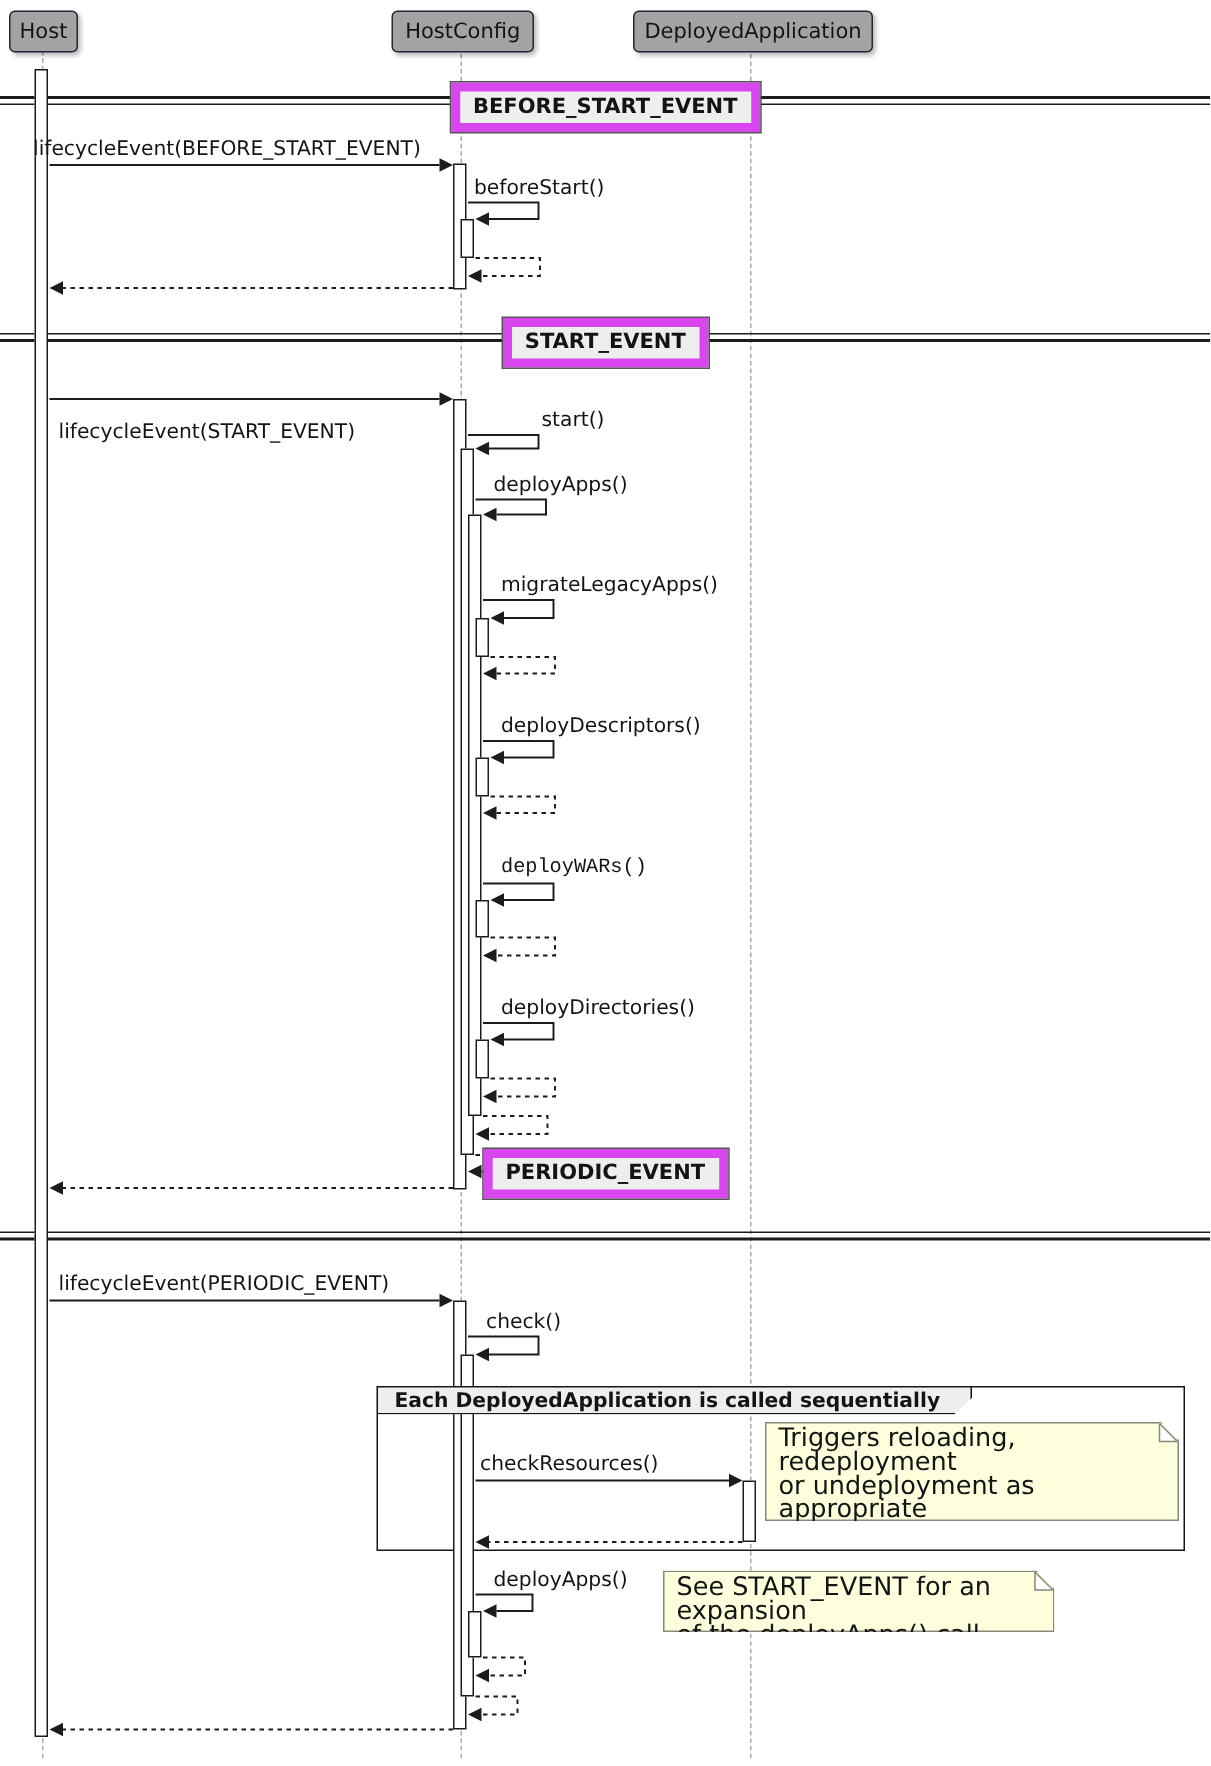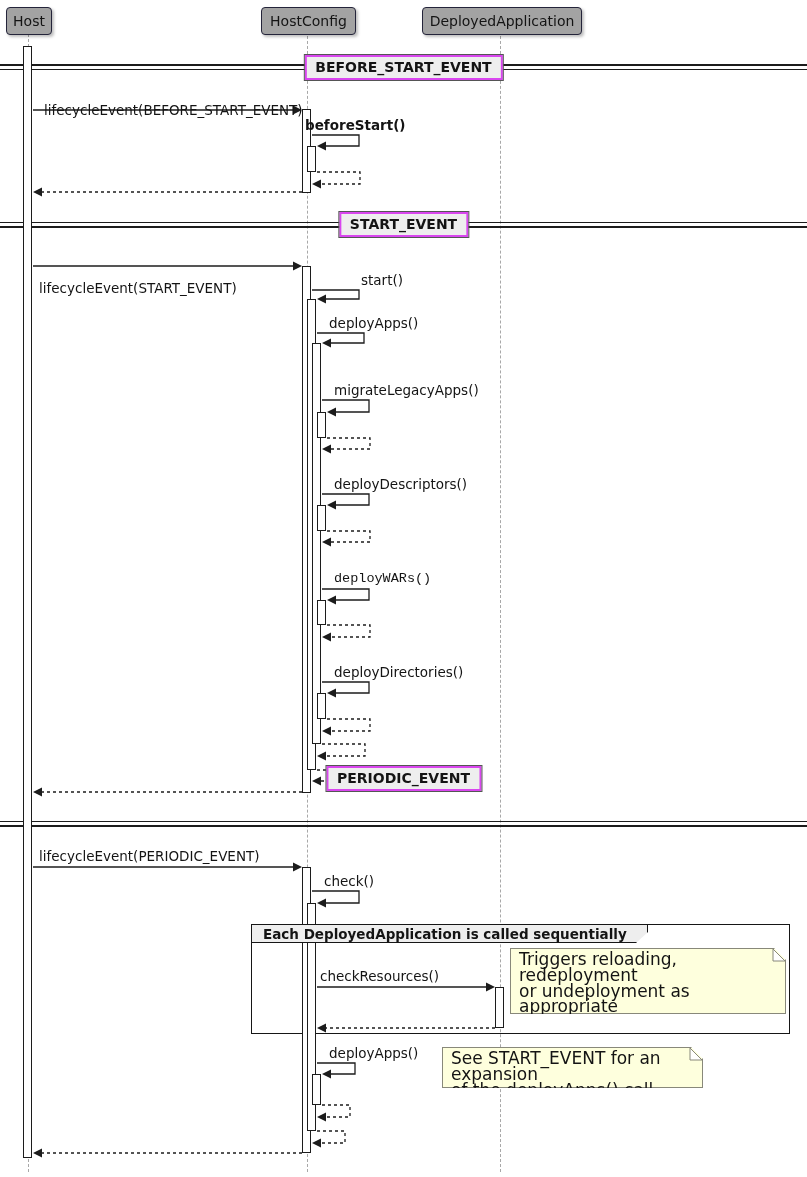--- a/index.html
+++ b/index.html
@@ -12,21 +12,21 @@
   .phead{
     position:absolute;display:flex;align-items:center;justify-content:center;
     background:#a3a3a3;border:1.2px solid #24243a;border-radius:4px;
     font-size:14px;box-shadow:2px 2px 3px rgba(0,0,0,0.25);z-index:6;
   }
   .bar{position:absolute;width:9px;background:#ffffff;border:1px solid #1c1c1c;z-index:3;box-sizing:border-box;}
   #arrows{position:absolute;left:0;top:0;z-index:4;pointer-events:none;}
   .mlabel{position:absolute;font-size:13.5px;white-space:nowrap;z-index:5;}
   .divbox{
     position:absolute;left:50%;transform:translateX(-50%);
-    background:#eeeeee;border:2px solid #d946ef;outline:1px solid #555;
+    background:#eeeeee;border:6px solid #d946ef;outline:1px solid #555;
     font-weight:bold;font-size:14px;padding:2px 9px;white-space:nowrap;z-index:6;line-height:17px;
   }
   .group{position:absolute;border:1.6px solid #161616;z-index:2;box-sizing:border-box;}
   .ghead{
     position:absolute;background:#eeeeee;border:1.4px solid #161616;box-sizing:border-box;
     clip-path:polygon(0 0,100% 0,100% 42%,calc(100% - 12px) 100%,0 100%);
     display:flex;align-items:center;z-index:5;
   }
   .ghead span{font-weight:bold;font-size:13.5px;padding-left:11px;white-space:nowrap;}
   .note{
@@ -144,22 +144,22 @@
     <span>HostConfig</span>
   </div>
   <div class="phead" style="left:422px;top:7px;width:158px;height:26px;">
     <span>DeployedApplication</span>
   </div>
 
   <div class="divbox" style="top:55px;">BEFORE_START_EVENT</div>
   <div class="divbox" style="top:212px;">START_EVENT</div>
   <div class="divbox" style="top:766px;">PERIODIC_EVENT</div>
 
-  <div class="mlabel" style="left:44px;top:91px;margin-top:11px;">lifecycleEvent(BEFORE_START_EVENT)</div>
-  <div class="mlabel" style="left:305px;top:117px;font-weight:bold;">beforeStart()</div>
+  <div class="mlabel" style="left:22px;top:91px;">lifecycleEvent(BEFORE_START_EVENT)</div>
+  <div class="mlabel" style="left:316px;top:117px;">beforeStart()</div>
   <div class="mlabel" style="left:39px;top:247px;margin-top:33px;">lifecycleEvent(START_EVENT)</div>
   <div class="mlabel" style="left:324px;top:272px;margin-left:37px;">start()</div>
   <div class="mlabel" style="left:329px;top:315px;">deployApps()</div>
   <div class="mlabel" style="left:334px;top:382px;">migrateLegacyApps()</div>
   <div class="mlabel" style="left:334px;top:476px;">deployDescriptors()</div>
   <div class="mlabel" style="left:334px;top:571px;font-family:Liberation Mono, monospace;">deployWARs()</div>
   <div class="mlabel" style="left:334px;top:664px;">deployDirectories()</div>
   <div class="mlabel" style="left:39px;top:848px;">lifecycleEvent(PERIODIC_EVENT)</div>
   <div class="mlabel" style="left:324px;top:873px;">check()</div>
   <div class="mlabel" style="left:320px;top:968px;">checkResources()</div>

